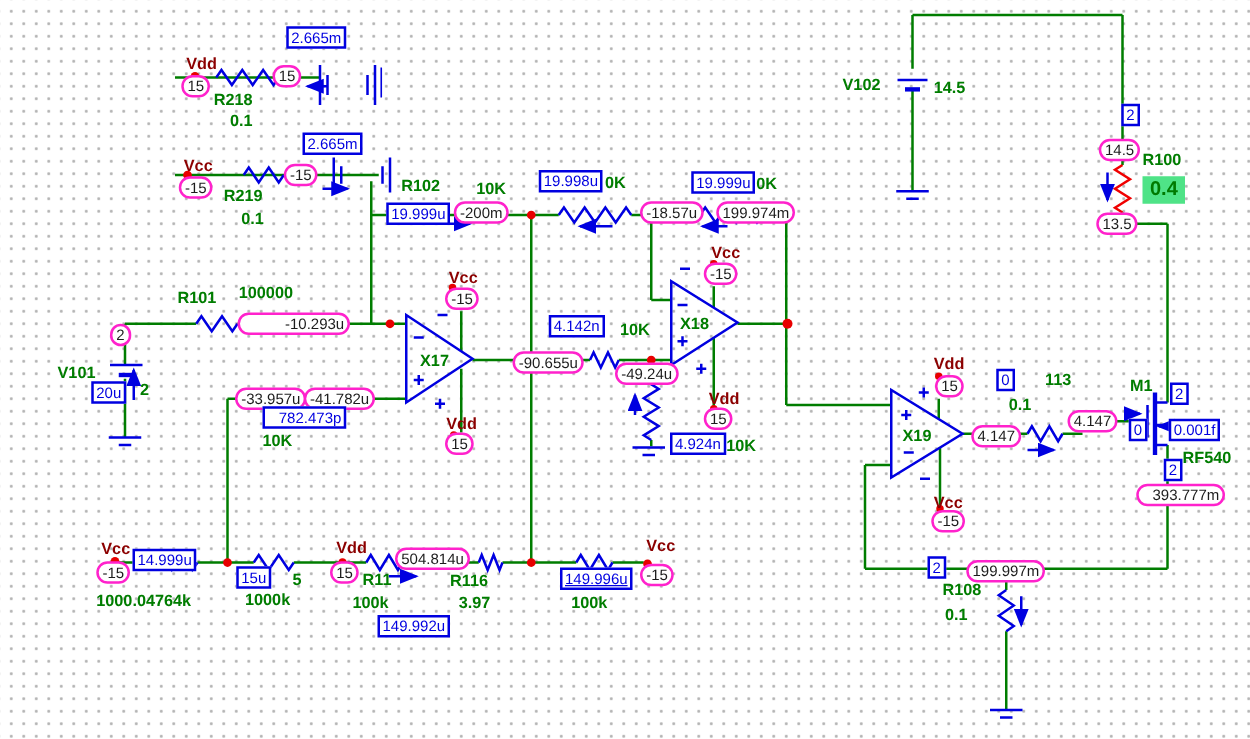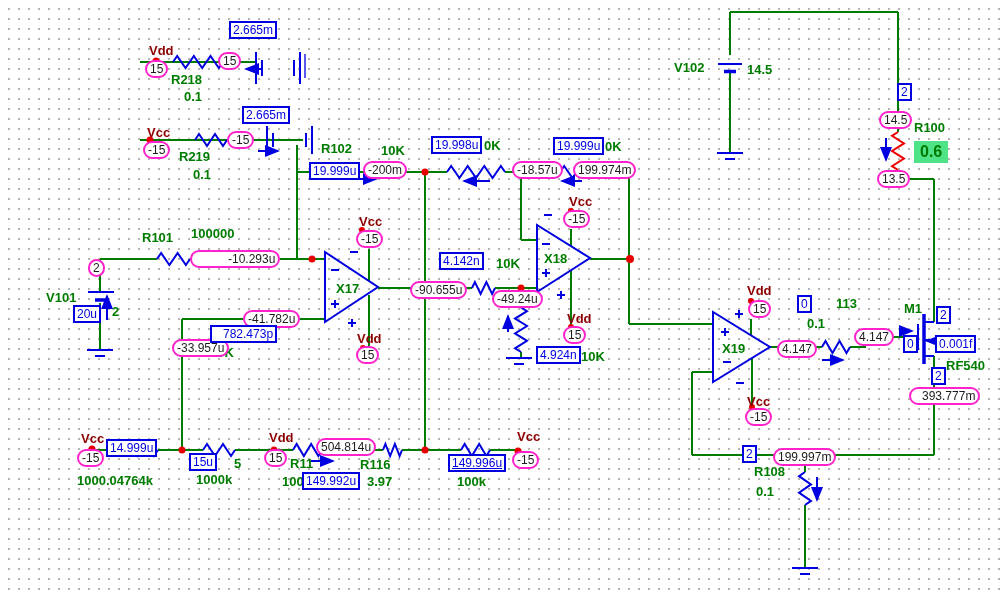--- a/index.html
+++ b/index.html
@@ -151,21 +151,21 @@
       <circle class="dot" cx="362" cy="230" r="3"></circle>
       <circle class="dot" cx="363" cy="348" r="3"></circle>
       <circle class="dot" cx="571" cy="211" r="3"></circle>
       <circle class="dot" cx="571" cy="327" r="3"></circle>
       <circle class="dot" cx="751" cy="301" r="3"></circle>
       <circle class="dot" cx="752" cy="407" r="3"></circle>
     </g>
   </svg>
 
   <div id="labels">
-    <span class="hl" id="hl-val" style="left: 914px; top: 141px;">0.6</span>
+    <span class="hl" id="hl-val" style="left: 914px; top: 141px;">0.4</span>
   <span class="lbl-green" style="left: 171px; top: 72px;">R218</span>
       <span class="lbl-green" style="left: 184px; top: 89px;">0.1</span>
       <span class="lbl-green" style="left: 179px; top: 149px;">R219</span>
       <span class="lbl-green" style="left: 193px; top: 167px;">0.1</span>
       <span class="lbl-green" style="left: 321px; top: 141px;">R102</span>
       <span class="lbl-green" style="left: 381px; top: 143px;">10K</span>
       <span class="lbl-green" style="left: 484px; top: 138px;">0K</span>
       <span class="lbl-green" style="left: 605px; top: 139px;">0K</span>
       <span class="lbl-green" style="left: 142px; top: 230px;">R101</span>
       <span class="lbl-green" style="left: 191px; top: 226px;">100000</span>
@@ -207,21 +207,21 @@
       <span class="lbl-power" style="left: 517px; top: 429px;">Vcc</span>
       <span class="oval" style="left: 145px; top: 60px;">15</span>
       <span class="oval" style="left: 218px; top: 52px;">15</span>
       <span class="oval" style="left: 143px; top: 141px;">-15</span>
       <span class="oval" style="left: 227px; top: 131px;">-15</span>
       <span class="oval" style="left: 363px; top: 161px;">-200m</span>
       <span class="oval" style="left: 512px; top: 161px;">-18.57u</span>
       <span class="oval" style="left: 573px; top: 161px;">199.974m</span>
       <span class="oval" style="left: 190px; top: 250px; padding-left: 36px;">-10.293u</span>
       <span class="oval" style="left: 88px; top: 259px;">2</span>
-      <span class="oval" style="left: 172px; top: 310px; margin-top: 29px;">-33.957u</span>
+      <span class="oval" style="left: 188px; top: 310px;">-33.957u</span>
       <span class="oval" style="left: 243px; top: 310px;">-41.782u</span>
       <span class="oval" style="left: 356px; top: 230px;">-15</span>
       <span class="oval" style="left: 356px; top: 346px;">15</span>
       <span class="oval" style="left: 410px; top: 281px;">-90.655u</span>
       <span class="oval" style="left: 492px; top: 290px;">-49.24u</span>
       <span class="oval" style="left: 563px; top: 210px;">-15</span>
       <span class="oval" style="left: 563px; top: 326px;">15</span>
       <span class="oval" style="left: 748px; top: 300px;">15</span>
       <span class="oval" style="left: 745px; top: 408px;">-15</span>
       <span class="oval" style="left: 777px; top: 340px;">4.147</span>
@@ -238,21 +238,21 @@
       <span class="bluebox" style="left: 242px; top: 106px;">2.665m</span>
       <span class="bluebox" style="left: 309px; top: 162px;">19.999u</span>
       <span class="bluebox" style="left: 431px; top: 136px;">19.998u</span>
       <span class="bluebox" style="left: 553px; top: 137px;">19.999u</span>
       <span class="bluebox" style="left: 439px; top: 252px;">4.142n</span>
       <span class="bluebox" style="left: 210px; top: 325px; padding-left: 11px;">782.473p</span>
       <span class="bluebox" style="left: 73px; top: 305px;">20u</span>
       <span class="bluebox" style="left: 536px; top: 346px;">4.924n</span>
       <span class="bluebox" style="left: 106px; top: 439px;">14.999u</span>
       <span class="bluebox" style="left: 189px; top: 453px;">15u</span>
-      <span class="bluebox" style="left: 302px; top: 472px;">149.992u</span>
+      <span class="bluebox" style="left: 302px; top: 492px;">149.992u</span>
       <span class="bluebox" style="left: 448px; top: 454px; text-decoration: underline;">149.996u</span>
       <span class="bluebox" style="left: 897px; top: 83px;">2</span>
       <span class="bluebox" style="left: 797px; top: 295px;">0</span>
       <span class="bluebox" style="left: 936px; top: 306px;">2</span>
       <span class="bluebox" style="left: 903px; top: 335px;">0</span>
       <span class="bluebox" style="left: 935px; top: 335px;">0.001f</span>
       <span class="bluebox" style="left: 931px; top: 367px;">2</span>
       <span class="bluebox" style="left: 742px; top: 445px;">2</span>
     </div>
 </div>

